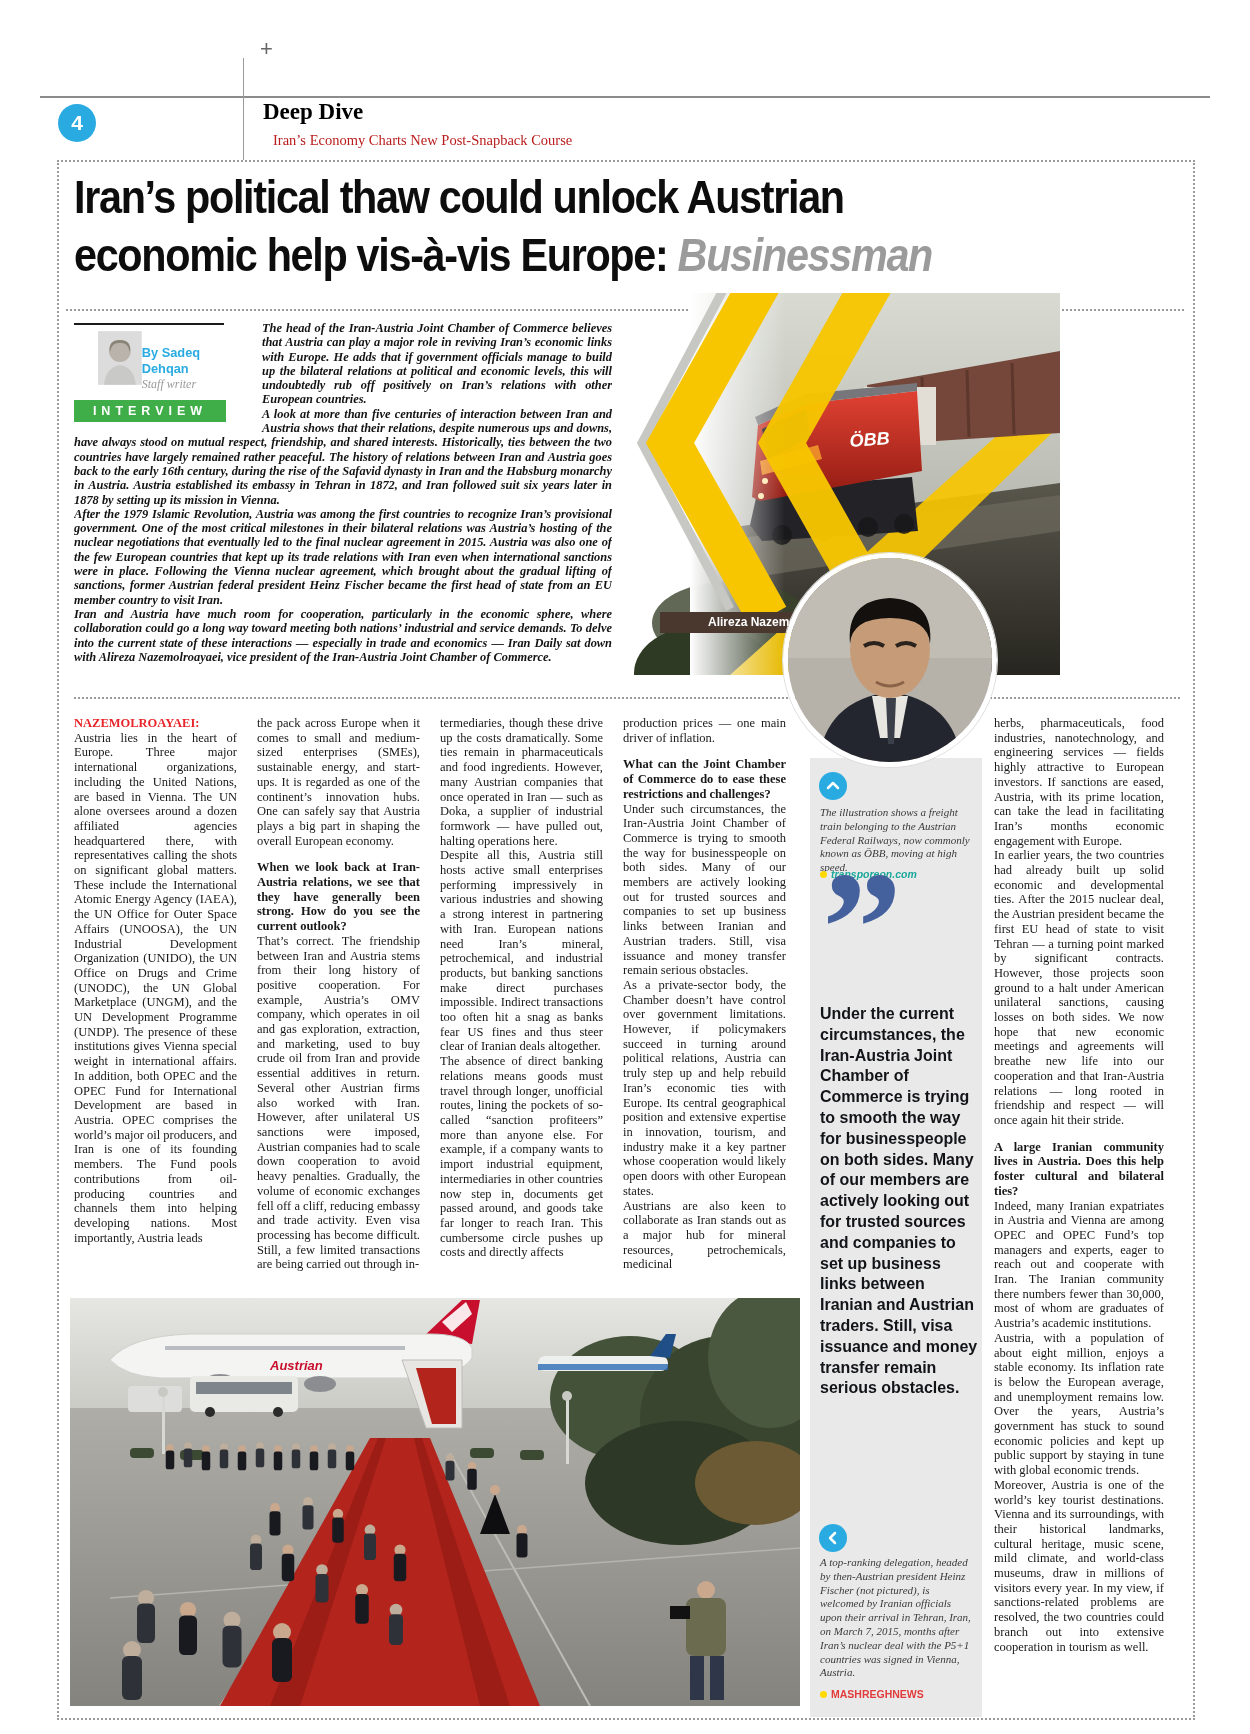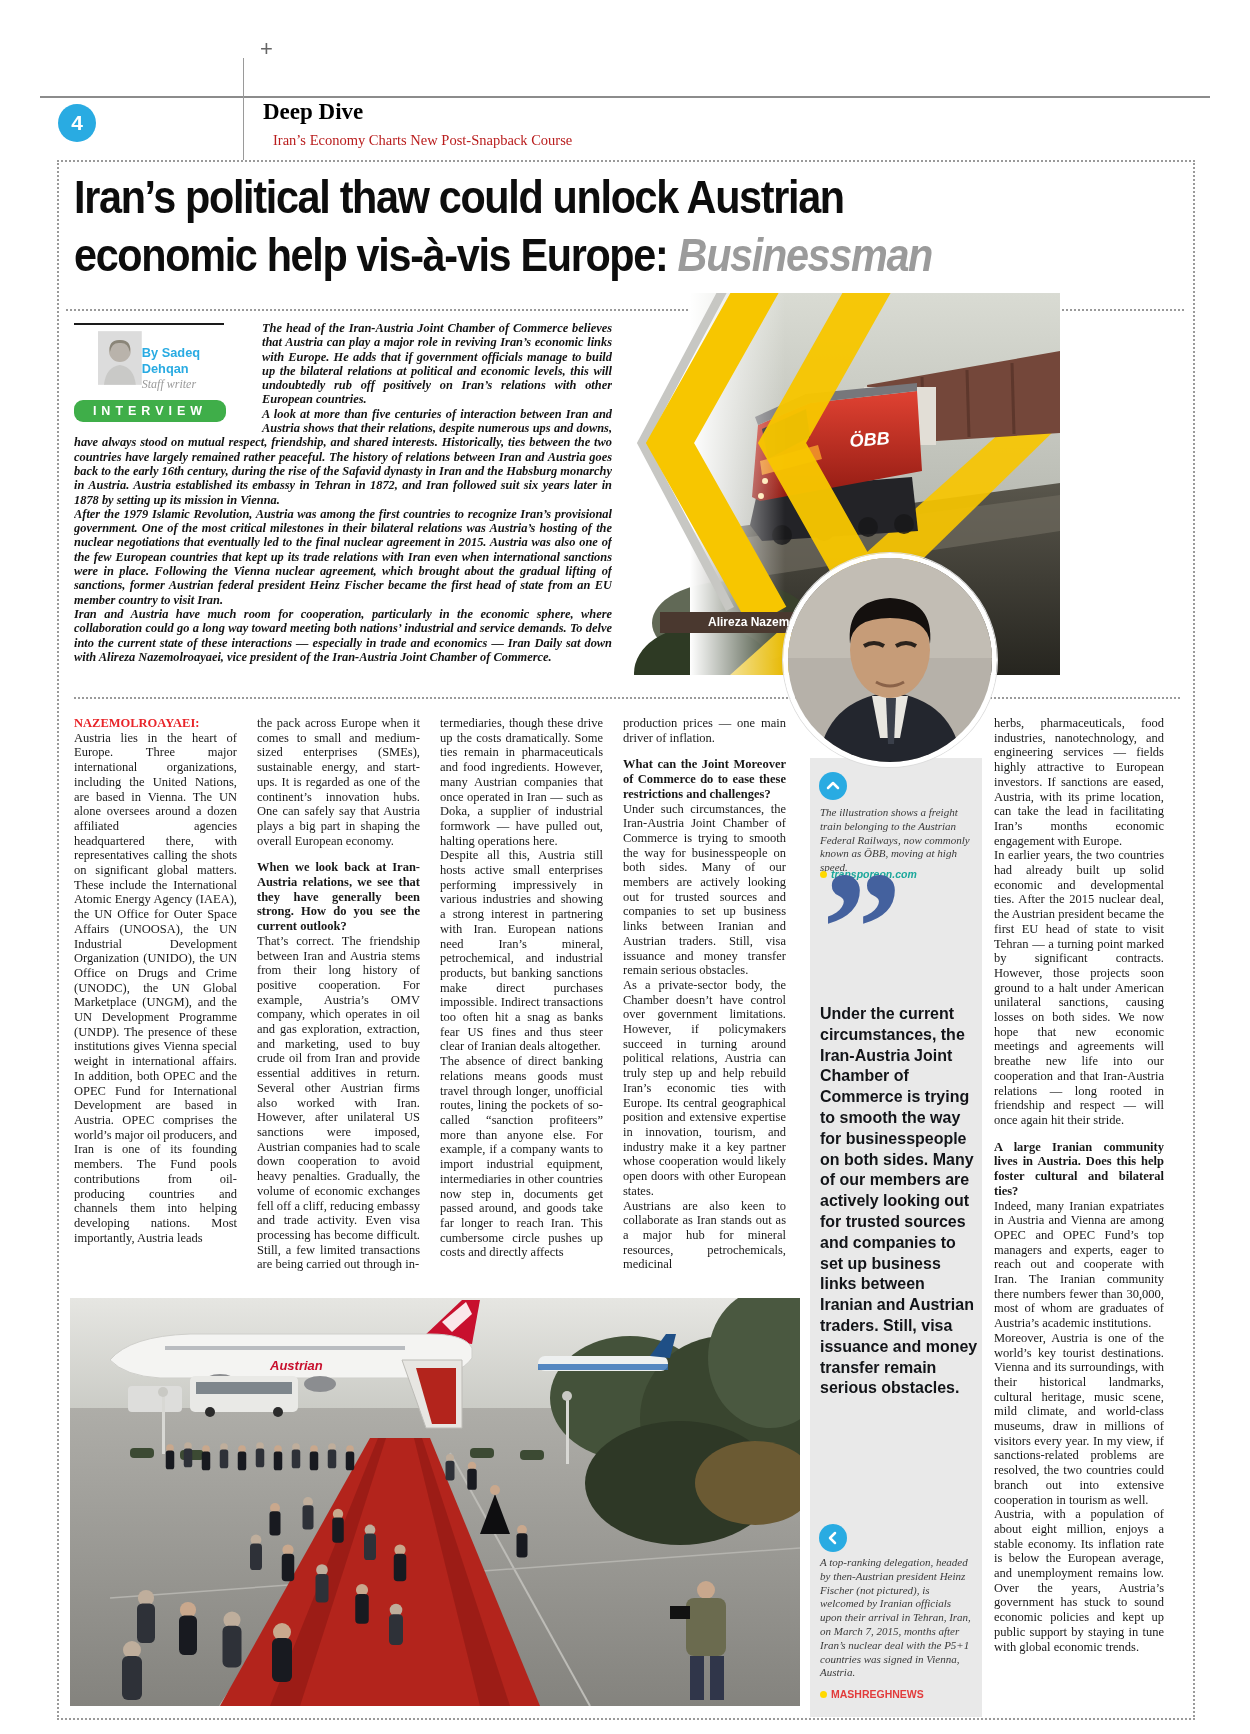--- a/index.html
+++ b/index.html
@@ -25,21 +25,21 @@
             font:700 47px/58px "Liberation Sans",sans-serif;letter-spacing:-1.5px;color:#0d0d0d;}
   .headline .em{font-style:italic;color:#9b9b9b;}
   
   .introwrap{left:74px;top:321px;width:538px;height:354px;overflow:hidden;}
   .bylinecard{float:left;width:176px;height:106px;margin:2px 12px 4px 0;}
   .byrule{width:150px;border-top:2px solid #1a1a1a;margin-bottom:6px;}
   .byrow{display:flex;margin-left:24px;}
   .byname{font:700 12.8px/16px "Liberation Sans",sans-serif;color:#29abe2;margin-top:14px;}
   .byrole{font:italic 400 12px/15px "Liberation Serif",serif;color:#9a9a9a;}
   .badge{margin-top:8px;width:152px;height:22px;background:#3fae49;color:#fff;text-align:center;
-         font:700 12.5px/22px "Liberation Sans",sans-serif;letter-spacing:5px;border-radius:9px;}
+         font:700 12.5px/22px "Liberation Sans",sans-serif;letter-spacing:5px;}
   .intro p{margin:0;font:italic 700 12.4px/14.3px "Liberation Serif",serif;text-align:justify;color:#131313;}
   
   .trainfig{left:612px;top:293px;width:448px;height:382px;}
   .capbar{left:660px;top:612px;width:230px;height:21px;background:#4a382f;color:#fff;
           font:700 12px/21px "Liberation Sans",sans-serif;text-align:center;z-index:5;}
   .portrait{left:783px;top:553px;width:204px;height:204px;border-radius:50%;border:5px solid #fff;
             overflow:hidden;z-index:6;box-shadow:0 0 0 1px #ddd;}
   .sep2{left:66px;top:309px;width:1118px;}
   .sep3{left:74px;top:697px;width:1106px;z-index:1;}
   
@@ -179,32 +179,32 @@
     <p class="qp">When we look back at Iran-Austria relations, we see that they have generally been strong. How do you see the current outlook?</p>
     <p>That’s correct. The friendship between Iran and Austria stems from their long history of positive cooperation. For example, Austria’s OMV company, which operates in oil and gas exploration, extraction, and marketing, used to buy crude oil from Iran and provide essential additives in return. Several other Austrian firms also worked with Iran. However, after unilateral US sanctions were imposed, Austrian companies had to scale down cooperation to avoid heavy penalties. Gradually, the volume of economic exchanges fell off a cliff, reducing embassy and trade activity. Even visa processing has become difficult. Still, a few limited transactions are being carried out through in-</p>
   </div>
   <div class="abs col" style="left:440px;width:163px;">
     <p>termediaries, though these drive up the costs dramatically. Some ties remain in pharmaceuticals and food ingredients. However, many Austrian companies that once operated in Iran — such as Doka, a supplier of industrial formwork — have pulled out, halting operations here.</p>
     <p>Despite all this, Austria still hosts active small enterprises performing impressively in various industries and showing a strong interest in partnering with Iran. European nations need Iran’s mineral, petrochemical, and industrial products, but banking sanctions make direct purchases impossible. Indirect transactions too often hit a snag as banks fear US fines and thus steer clear of Iranian deals altogether.</p>
     <p>The absence of direct banking relations means goods must travel through longer, unofficial routes, lining the pockets of so-called “sanction profiteers” more than anyone else. For example, if a company wants to import industrial equipment, intermediaries in other countries now step in, documents get passed around, and goods take far longer to reach Iran. This cumbersome circle pushes up costs and directly affects</p>
   </div>
   <div class="abs col" style="left:623px;width:163px;">
     <p>production prices — one main driver of inflation.</p>
-    <p class="qp">What can the Joint Moreover of Commerce do to ease these restrictions and challenges?</p>
+    <p class="qp">What can the Joint Chamber of Commerce do to ease these restrictions and challenges?</p>
     <p>Under such circumstances, the Iran-Austria Joint Chamber of Commerce is trying to smooth the way for businesspeople on both sides. Many of our members are actively looking out for trusted sources and companies to set up business links between Iranian and Austrian traders. Still, visa issuance and money transfer remain serious obstacles.</p>
     <p>As a private-sector body, the Chamber doesn’t have control over government limitations. However, if policymakers succeed in turning around political relations, Austria can truly step up and help rebuild Iran’s economic ties with Europe. Its central geographical position and extensive expertise in innovation, tourism, and industry make it a key partner whose cooperation would likely open doors with other European states.</p>
     <p>Austrians are also keen to collaborate as Iran stands out as a major hub for mineral resources, petrochemicals, medicinal</p>
   </div>
   <div class="abs col" style="left:994px;width:170px;height:992px;">
     <p>herbs, pharmaceuticals, food industries, nanotechnology, and engineering services — fields highly attractive to European investors. If sanctions are eased, Austria, with its prime location, can take the lead in facilitating Iran’s months economic engagement with Europe.</p>
     <p>In earlier years, the two countries had already built up solid economic and developmental ties. After the 2015 nuclear deal, the Austrian president became the first EU head of state to visit Tehran — a turning point marked by significant contracts. However, those projects soon ground to a halt under American unilateral sanctions, causing losses on both sides. We now hope that new economic meetings and agreements will breathe new life into our cooperation and that Iran-Austria relations — long rooted in friendship and respect — will once again hit their stride.</p>
     <p class="qp">A large Iranian community lives in Austria. Does this help foster cultural and bilateral ties?</p>
     <p>Indeed, many Iranian expatriates in Austria and Vienna are among OPEC and OPEC Fund’s top managers and experts, eager to reach out and cooperate with Iran. The Iranian community there numbers fewer than 30,000, most of whom are graduates of Austria’s academic institutions.</p>
+    <p>Austria, with a population of about eight million, enjoys a stable economy. Its inflation rate is below the European average, and unemployment remains low. Over the years, Austria’s government has stuck to sound economic policies and kept up public support by staying in tune with global economic trends.</p>
     <p>Moreover, Austria is one of the world’s key tourist destinations. Vienna and its surroundings, with their historical landmarks, cultural heritage, music scene, mild climate, and world-class museums, draw in millions of visitors every year. In my view, if sanctions-related problems are resolved, the two countries could branch out into extensive cooperation in tourism as well.</p>
-    <p>Austria, with a population of about eight million, enjoys a stable economy. Its inflation rate is below the European average, and unemployment remains low. Over the years, Austria’s government has stuck to sound economic policies and kept up public support by staying in tune with global economic trends.</p>
   </div>
 
   <div class="abs sidebar"></div>
   <div class="abs bluecirc" style="left:819px;top:772px;">
     <svg width="28" height="28" viewBox="0 0 28 28">
         <polyline points="9,16 14,11 19,16" fill="none" stroke="#fff" stroke-width="2.5" stroke-linecap="round" stroke-linejoin="round"></polyline>
       </svg>
   </div>
   <div class="abs cap" style="left:820px;top:806px;width:152px;z-index:7;">The illustration shows a freight train belonging to the Austrian Federal Railways, now commonly known as ÖBB, moving at high speed.</div>
   <div class="abs" style="left:820px;top:864px;z-index:7;">

